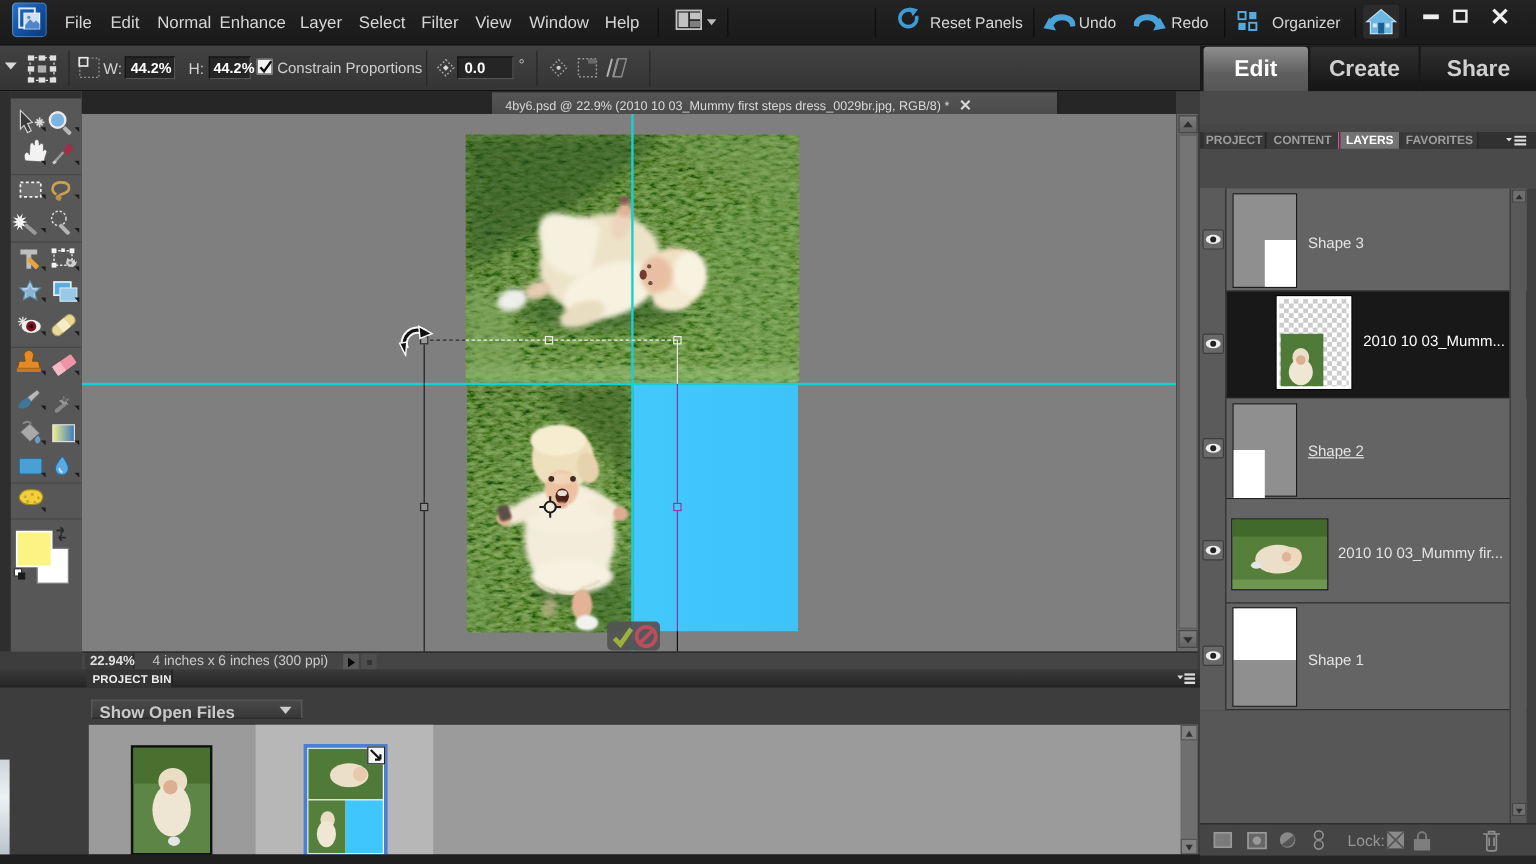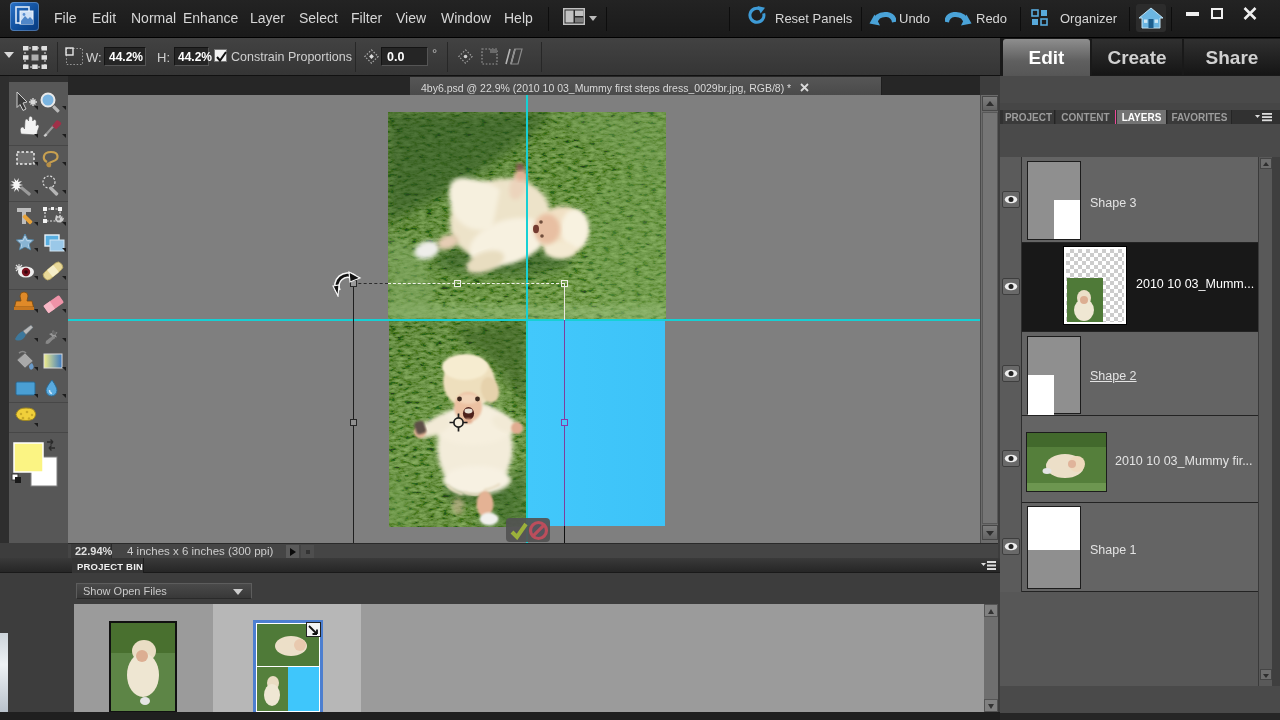--- a/index.html
+++ b/index.html
@@ -323,21 +323,21 @@
     <div class="abs" style="left:72px;top:0;width:72px;height:15px;background:#343434;border-right:1px solid #1c1c1c;color:#efefef;font-size:9.5px;font-weight:bold;padding:2.5px 0 0 5px;letter-spacing:.2px;white-space:nowrap;">PROJECT BIN</div>
     <svg class="abs" style="left:981px;top:3px;" width="15" height="10" viewBox="0 0 15 10">
         <path d="M0 2 l5 0 -2.5 3 z" fill="#ddd"></path>
         <rect x="6" y="0" width="9" height="2" fill="#ddd"></rect>
         <rect x="6" y="3.5" width="9" height="2" fill="#ddd"></rect>
         <rect x="6" y="7" width="9" height="2" fill="#ddd"></rect>
       </svg>
   </div>
 
   <div class="abs" style="left:0;top:15px;width:1000px;height:31px;background:#3d3d3d;">
-    <div class="abs" style="left:76px;top:10px;width:176px;height:16px;background:linear-gradient(#4a4a4a,#383838);border:1px solid #5d5d5d;border-bottom-color:#2a2a2a;color:#c9c9c9;font-size:11px;padding:1px 0 0 6px;">Show Open Files
+    <div class="abs" style="left:76px;top:10px;width:176px;height:16px;background:linear-gradient(#4a4a4a,#383838);border:1px solid #5d5d5d;border-bottom-color:#2a2a2a;color:#c9c9c9;font-size:14px;padding:1px 0 0 6px;font-weight:bold;">Show Open Files
       <div class="abs" style="right:8px;top:5px;width:0;height:0;border-left:5px solid transparent;border-right:5px solid transparent;border-top:6px solid #ccc;"></div>
     </div>
   </div>
 
   <div class="abs" style="left:74px;top:46px;width:910px;height:108px;background:#9b9b9b;">
     <div class="abs" style="left:139px;top:0;width:148px;height:108px;background:#b7b7b7;"></div>
 
     <div class="abs" style="left:35px;top:17px;width:68px;height:92px;background:#111;padding:2px;">
       <svg width="64" height="88" viewBox="0 0 64 88" preserveAspectRatio="none">
         <rect width="64" height="88" fill="#5d8546"></rect>
@@ -603,20 +603,43 @@
       <div class="abs" style="left:258px;top:0;width:14px;height:529px;background:#595959;border-left:1px solid #3a3a3a;">
         <div class="abs" style="left:1px;top:1px;width:12px;height:11px;background:#6e6e6e;border:1px solid #454545;">
           <div style="margin:3px auto 0;width:0;height:0;border-left:3px solid transparent;border-right:3px solid transparent;border-bottom:4px solid #2e2e2e;"></div>
         </div>
         <div class="abs" style="left:1px;top:512px;width:12px;height:11px;background:#6e6e6e;border:1px solid #454545;">
           <div style="margin:4px auto 0;width:0;height:0;border-left:3px solid transparent;border-right:3px solid transparent;border-top:4px solid #2e2e2e;"></div>
         </div>
       </div>
     </div>
 
+  <div class="abs" style="left:0;top:648px;width:280px;height:27px;background:#454545;border-top:1px solid #2b2b2b;">
+    <svg width="280" height="27" viewBox="0 0 280 27">
+      <g fill="none" stroke="#8e8e8e" stroke-width="1.4">
+        <rect x="12" y="7" width="14" height="12" fill="#7a7a7a" stroke="#999"></rect>
+        <rect x="40" y="7" width="15" height="13" fill="#666" stroke="#999"></rect>
+        <circle cx="47.5" cy="13.5" r="3.5" fill="#999" stroke="none"></circle>
+        <circle cx="73" cy="13" r="6.5" fill="#888" stroke="none"></circle>
+        <path d="M68 17 a6.5 6.5 0 0 0 10-8 z" fill="#555" stroke="none"></path>
+        <circle cx="99" cy="9" r="3.6"></circle>
+          <circle cx="99" cy="17" r="3.6"></circle>
+      </g>
+      <text x="123" y="18" fill="#969696" font-size="13" font-family="Liberation Sans">Lock:</text>
+      <rect x="156" y="6" width="14" height="14" fill="#8a8a8a"></rect>
+      <path d="M156 6 l14 14 M170 6 l-14 14" stroke="#555" stroke-width="1.4"></path>
+      <g stroke="#7e7e7e" stroke-width="1.5" fill="none">
+        <rect x="179" y="13" width="12" height="8" fill="#7e7e7e"></rect>
+        <path d="M181.5 13 v-3 a3.5 3.5 0 0 1 7 0 v3"></path>
+      </g>
+      <g stroke="#8e8e8e" stroke-width="1.4" fill="none">
+        <path d="M236 8 h14 M239 8 v12 q0 2 2 2 h4 q2 0 2-2 v-12 M241 11 v7 M245 11 v7 M240.5 8 v-2 h5 v2"></path>
+      </g>
+    </svg>
+  </div>
   <div class="abs" style="left:0;top:675px;width:280px;height:7px;background:#262626;"></div>
 </div>
 
 <style>
   .eyebox{position:absolute;left:2px;width:18px;height:17px;background:#696969;border:1px solid #3e3e3e;border-radius:2px;}
   .lrow{position:absolute;left:0;width:280px;background:#646464;border-bottom:1px solid #232323;}
   .llabel{position:absolute;color:#e3e3e3;font-size:12.5px;}
 </style>
 
 </body></html>

